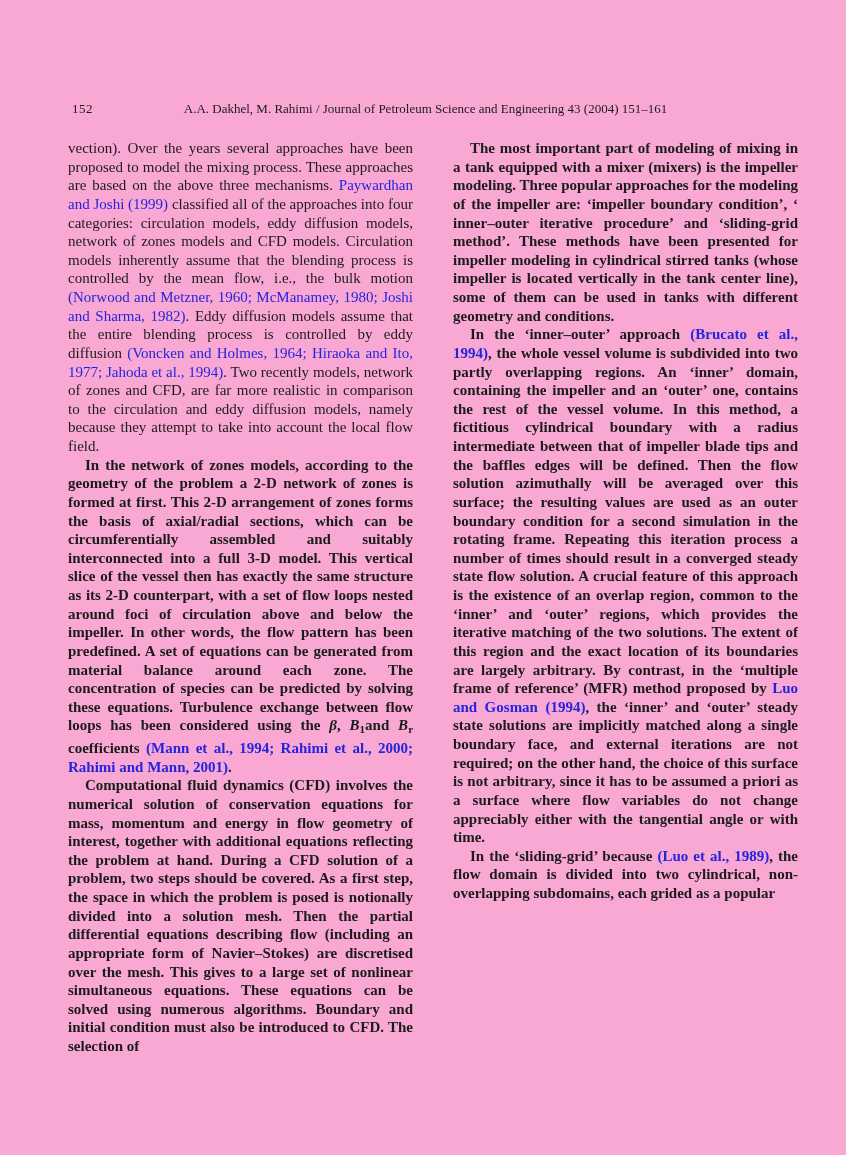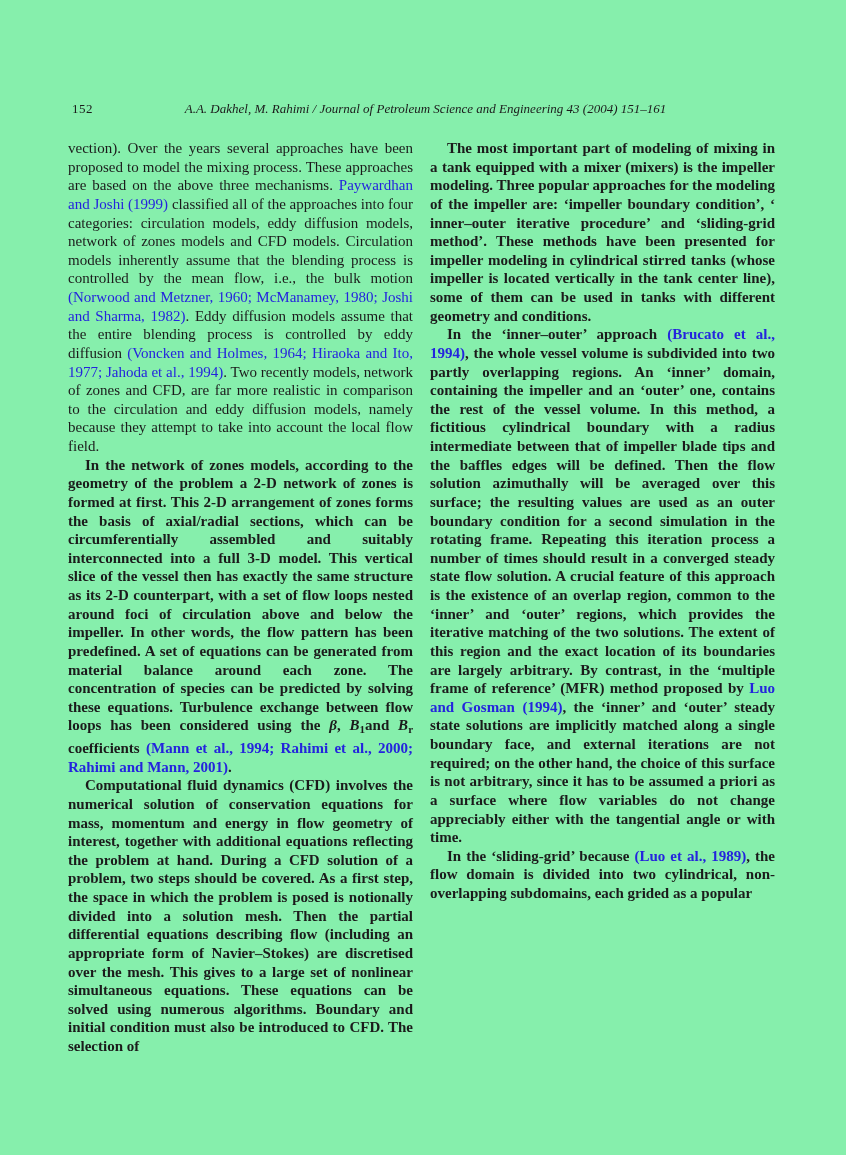--- a/index.html
+++ b/index.html
@@ -1,25 +1,25 @@
 <!DOCTYPE html>
 <html style="--link-color: #2424dd;"><head>
 <meta charset="utf-8">
 <style>
   html, body { margin:0; padding:0; }
   body {
     width:846px; height:1155px; background:#ffffff; position:relative;
     font-family:"Liberation Serif", serif; color:#1b1b1b;
     -webkit-font-smoothing:antialiased;
   }
-  .page { position:absolute; inset:0; background:#86efac; }
+  .page { position:absolute; inset:0; background:#f9a8d4; }
   .header { position:absolute; top:101px; left:68px; width:715px; height:20px; font-size:13px; }
   .page-num { position:absolute; left:4px; top:0; font-style:normal; letter-spacing:0.5px; }
-  .running-head { display:block; text-align:center; font-style:italic; white-space:nowrap; }
-  .columns { position:absolute; top:139px; left:68px; display:flex; gap:17px; }
+  .running-head { display:block; text-align:center; white-space:nowrap; }
+  .columns { position:absolute; top:139px; left:68px; display:flex; gap:40px; }
   .col { width:345px; font-size:15px; line-height:18.62px; text-align:justify; text-justify:inter-word; }
   p.para { margin:0; padding:0; }
   p.para.indent { text-indent:17px;font-weight:bold; }
   .link { color:var(--link-color, #2424dd); }
   .em { font-style:italic; }
   .sub { font-size:11px; vertical-align:-3px; }
 </style>
 </head>
 <body style="color: rgb(27, 27, 27); background: rgb(255, 255, 255);">
 

